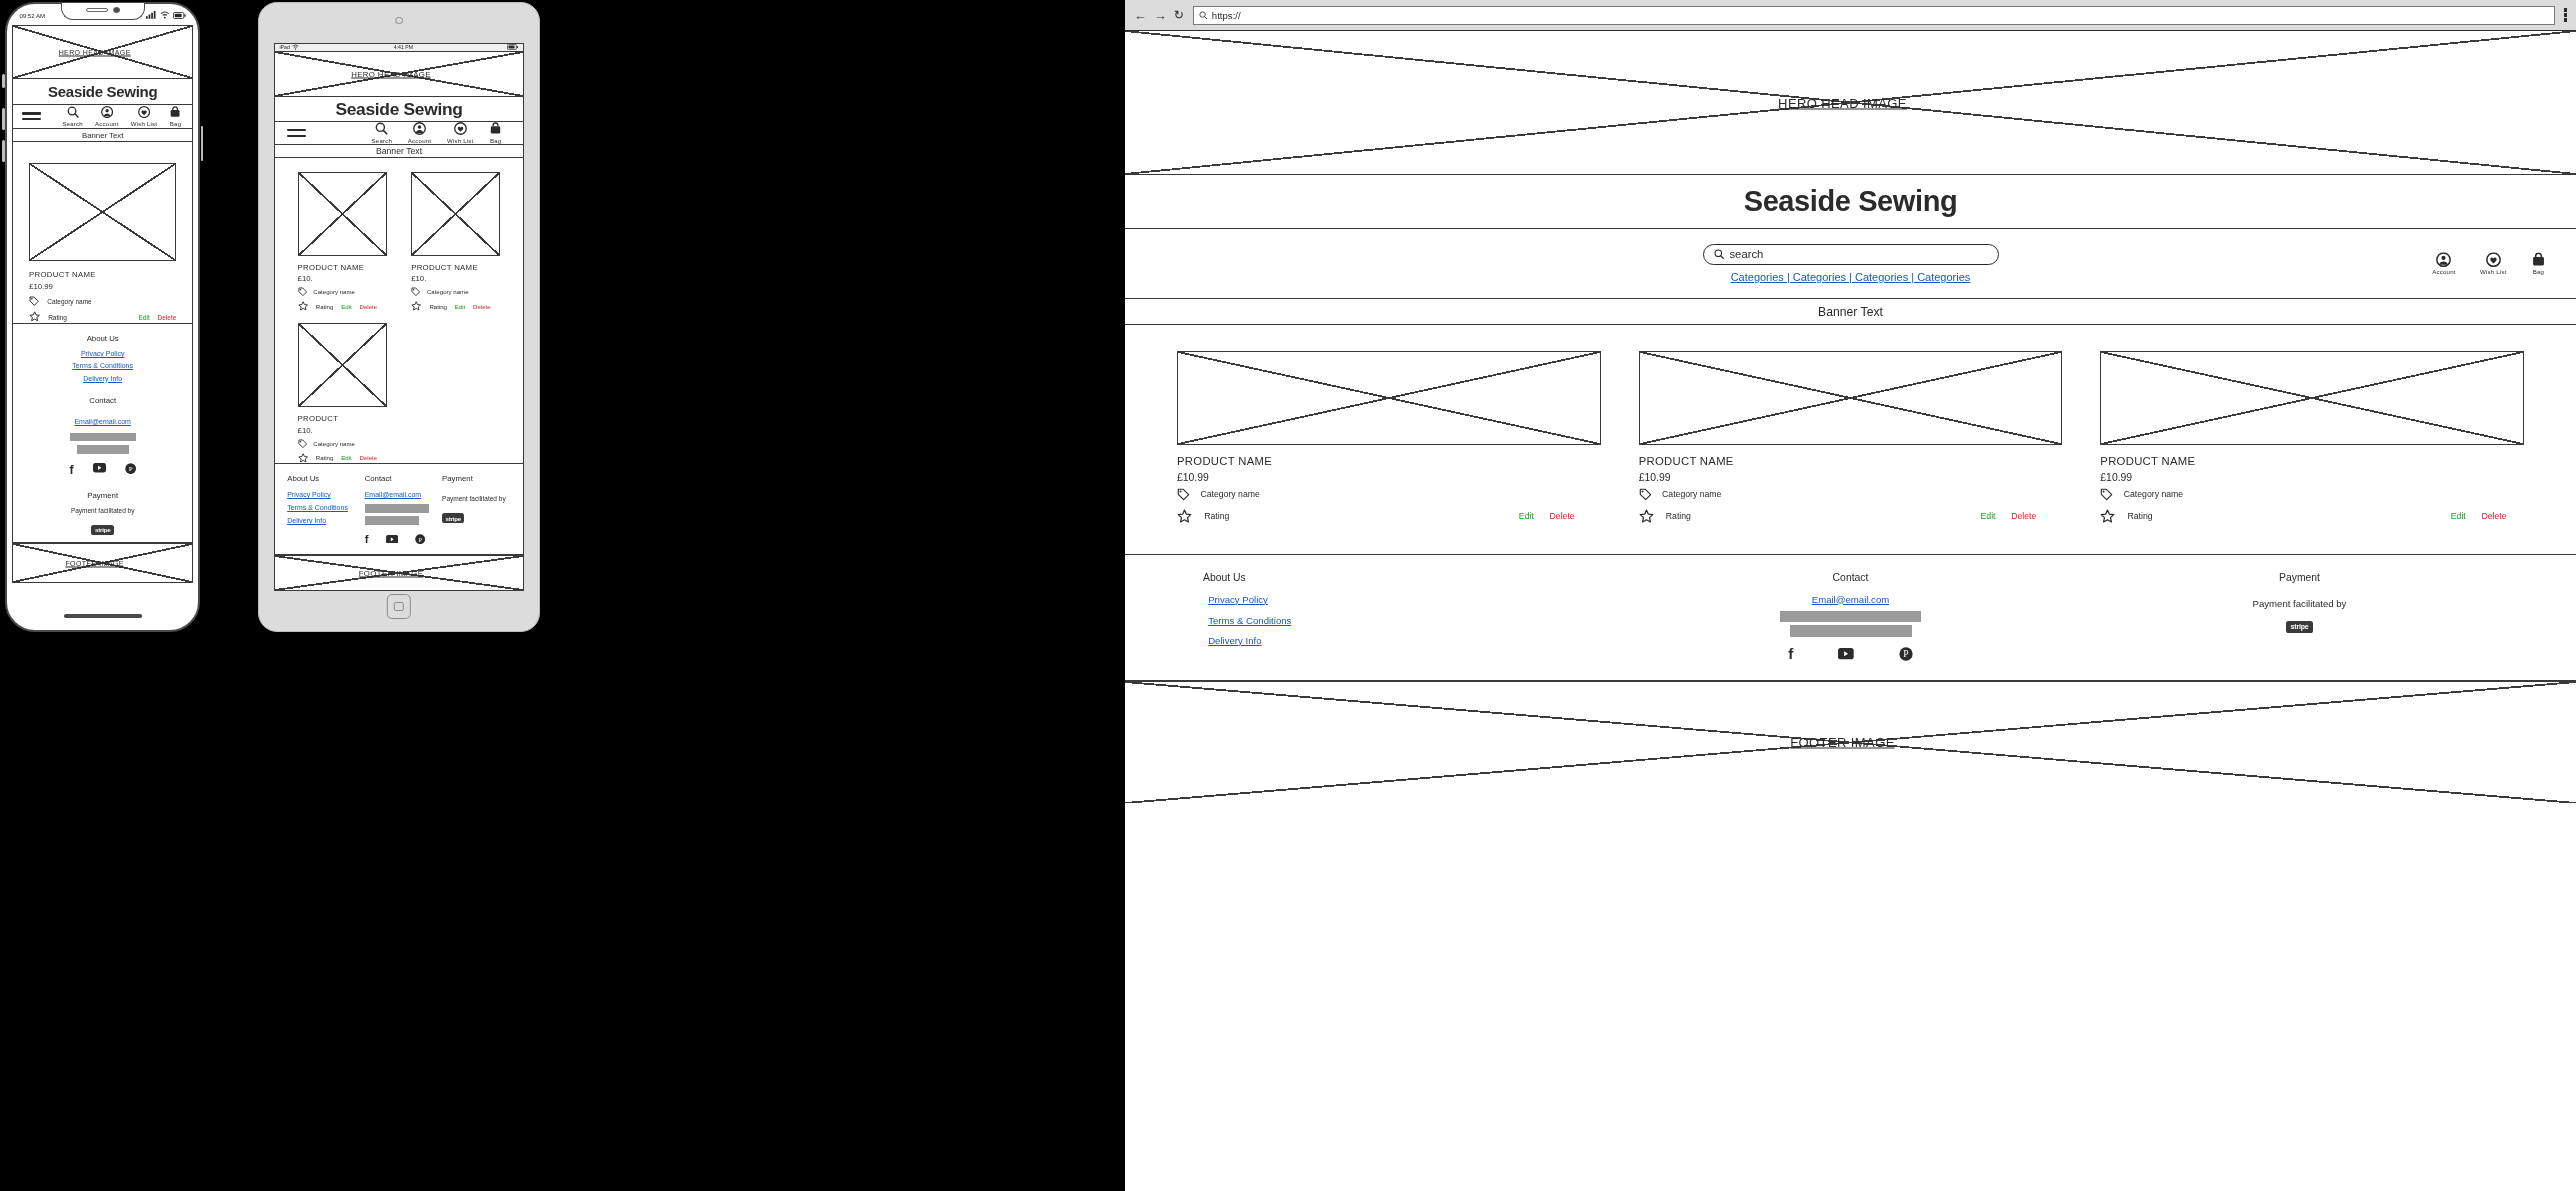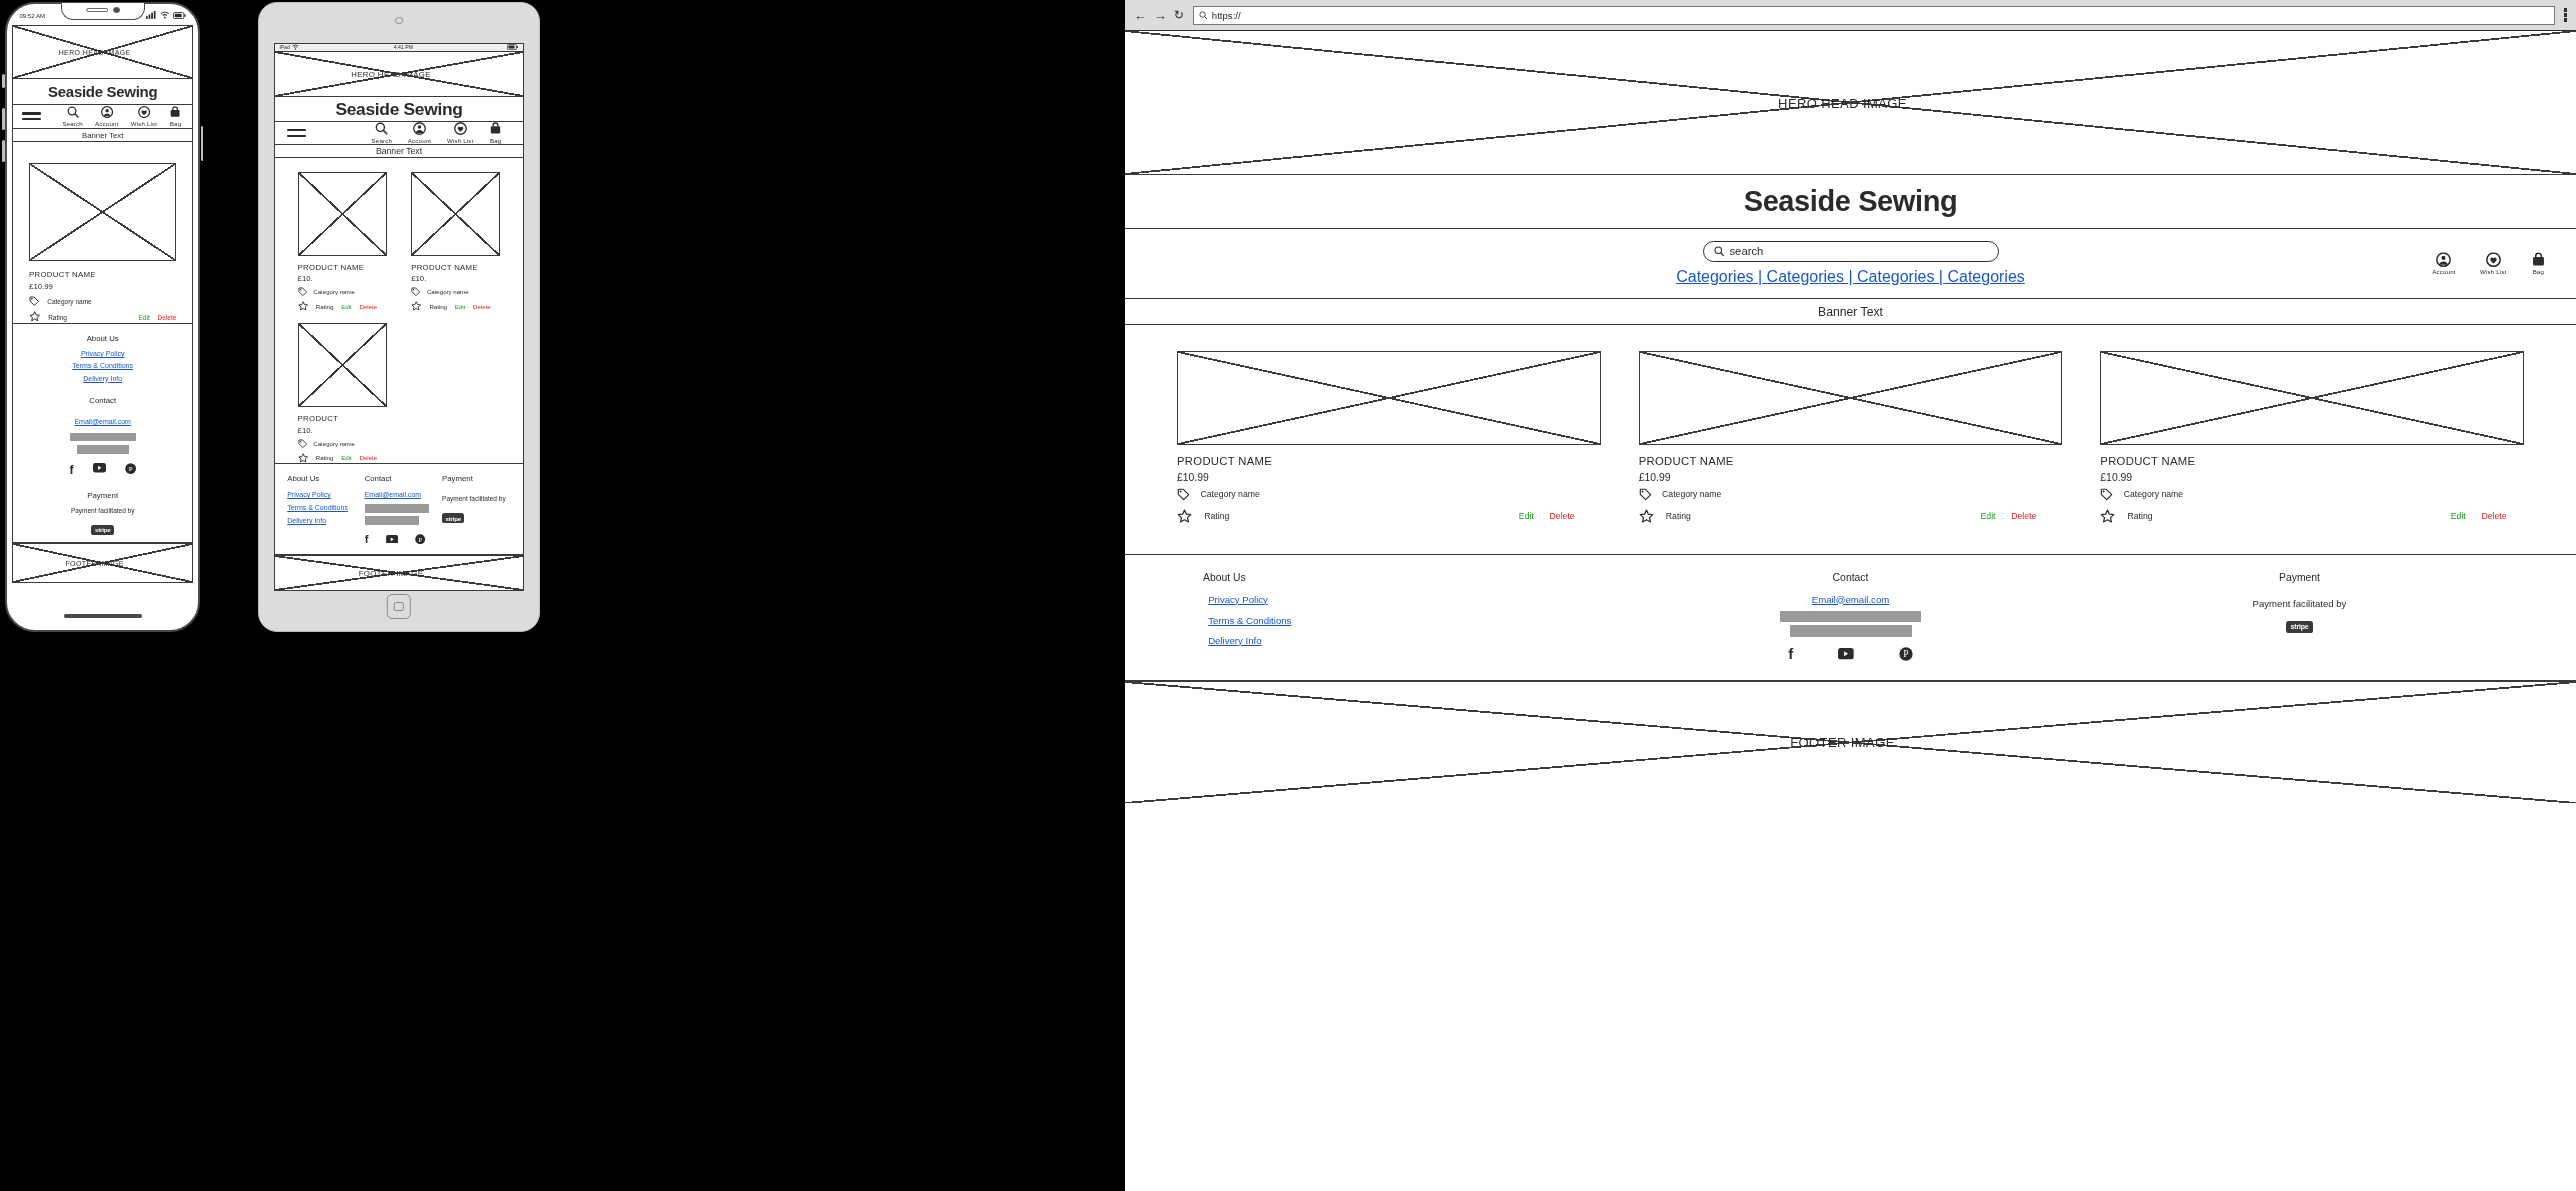--- a/index.html
+++ b/index.html
@@ -16,21 +16,21 @@
     background-repeat:no-repeat;
   }
   .xbox::before {
     background-image: linear-gradient(to bottom right, transparent calc(50% - 0.9px), #3a3a3a calc(50% - 0.9px), #3a3a3a calc(50% + 0.9px), transparent calc(50% + 0.9px));
   }
   .xbox::after {
     background-image: linear-gradient(to top right, transparent calc(50% - 0.9px), #3a3a3a calc(50% - 0.9px), #3a3a3a calc(50% + 0.9px), transparent calc(50% + 0.9px));
   }
   .xlabel {
     position:absolute; left:0; right:16px; top:50%; transform:translateY(-50%);
-    text-align:center; z-index:3; color:#2b2b2b; letter-spacing:0.4px;
+    text-align:center; z-index:3; color:#2b2b2b; letter-spacing:0.4px;text-decoration:underline;
   }
   .hamburger { display:inline-block; width:19px; }
   .hamburger i { display:block; height:2.2px; background:#2b2b2b; margin:3.5px 0; border-radius:0.9px;}
   .navitem { display:flex; flex-direction:column; align-items:center; gap:1.7px; }
   .navlabel { font-size:6.1px; color:#2b2b2b; letter-spacing:0.2px; }
   .gbar { background:#9a9a9a; height:8.7px; }
   .stripe {
     display:inline-block; background:#3a3a3a; color:#fff; border-radius:2.6px;
     font-size:6.1px; font-weight:bold; padding:1.7px 3.5px; letter-spacing:-0.2px;
   }
@@ -488,21 +488,21 @@
 
       <div style="height:70px; border-bottom:1.3px solid #3a3a3a; display:flex; align-items:center; padding:0 35px; position:relative;">
         <div style="flex:1; display:flex; flex-direction:column; align-items:center; gap:6.1px;">
           <div style="width:296px; height:21px; border:1.4px solid #2b2b2b; border-radius:11.3px; display:flex; align-items:center; gap:5.2px; padding:0 10.4px;">
             <svg width="10.4" height="10.4" viewBox="0 0 16 16">
               <circle cx="6.6" cy="6.6" r="5" stroke="#2b2b2b" stroke-width="1.7" fill="none"></circle>
               <line x1="10.3" y1="10.3" x2="15" y2="15" stroke="#2b2b2b" stroke-width="1.9"></line>
             </svg>
             <span style="font-size:11.3px; color:#2b2b2b;">search</span>
           </div>
-          <div class="lnk" style="font-size:16px;">Categories | Categories | Categories | Categories</div>
+          <div class="lnk" style="font-size:11px;">Categories | Categories | Categories | Categories</div>
         </div>
         <div style="position:absolute; right:30px; top:50%; transform:translateY(-50%); display:flex; gap:24.4px;">
           <div class="navitem">
             <svg width="15" height="15" viewBox="0 0 16 16">
               <circle cx="8" cy="8" r="7.1" stroke="#2b2b2b" stroke-width="1.6" fill="none"></circle>
               <circle cx="8" cy="6.1" r="2.2" fill="#2b2b2b"></circle>
               <path d="M3.4 13.4a4.8 4.8 0 0 1 9.2 0z" fill="#2b2b2b"></path>
             </svg>
             <span class="navlabel">Account</span>
           </div>

